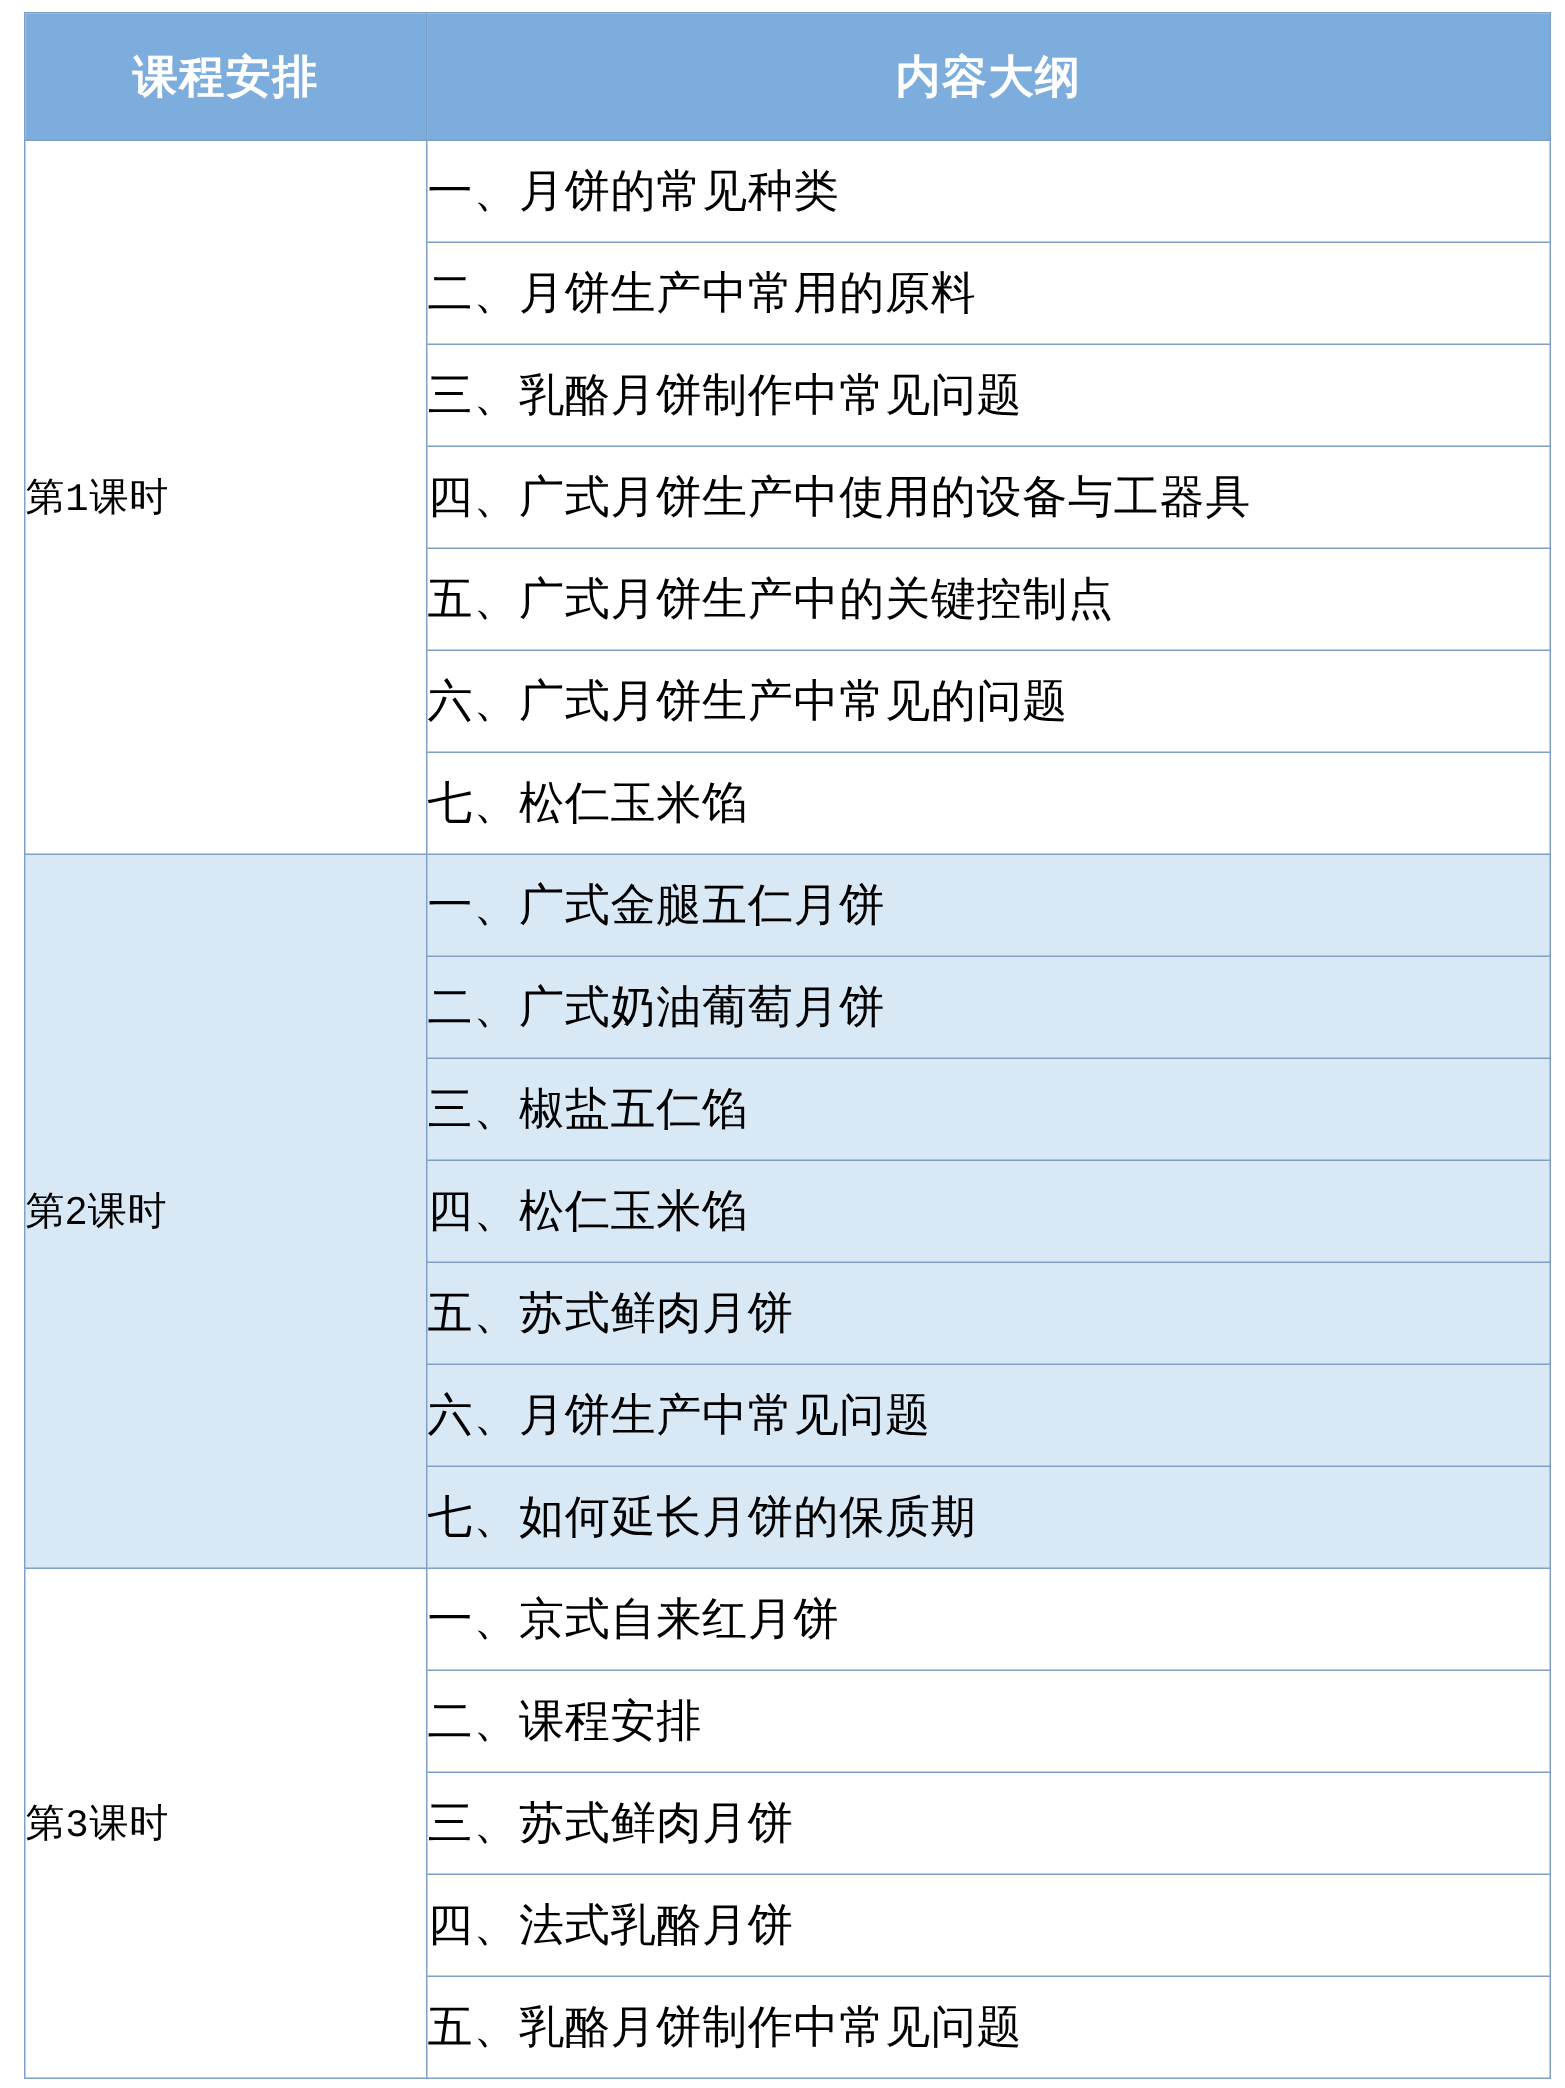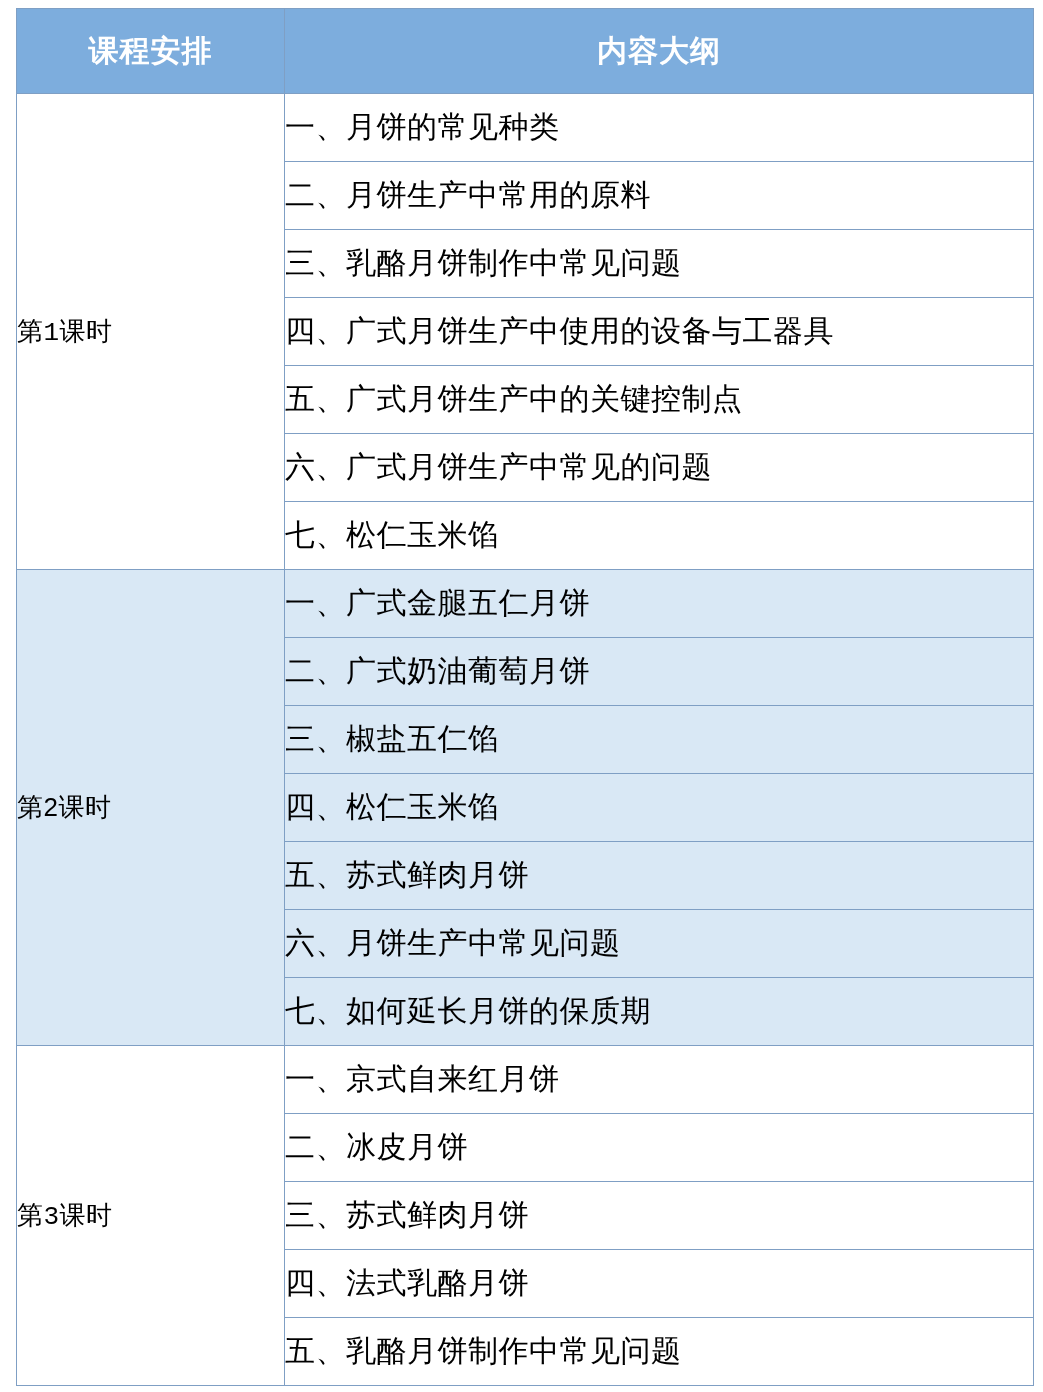--- a/index.html
+++ b/index.html
@@ -123,21 +123,21 @@
           <td class="outline">六、月饼生产中常见问题</td>
         </tr>
         <tr class="band-alt">
           <td class="outline">七、如何延长月饼的保质期</td>
         </tr>
         <tr class="band-plain">
           <td class="session" rowspan="5">第3课时</td>
           <td class="outline">一、京式自来红月饼</td>
         </tr>
         <tr class="band-plain">
-          <td class="outline">二、冰皮月饼</td>
+          <td class="outline">二、课程安排</td>
         </tr>
         <tr class="band-plain">
           <td class="outline">三、苏式鲜肉月饼</td>
         </tr>
         <tr class="band-plain">
           <td class="outline">四、法式乳酪月饼</td>
         </tr>
         <tr class="band-plain">
           <td class="outline">五、乳酪月饼制作中常见问题</td>
         </tr>

